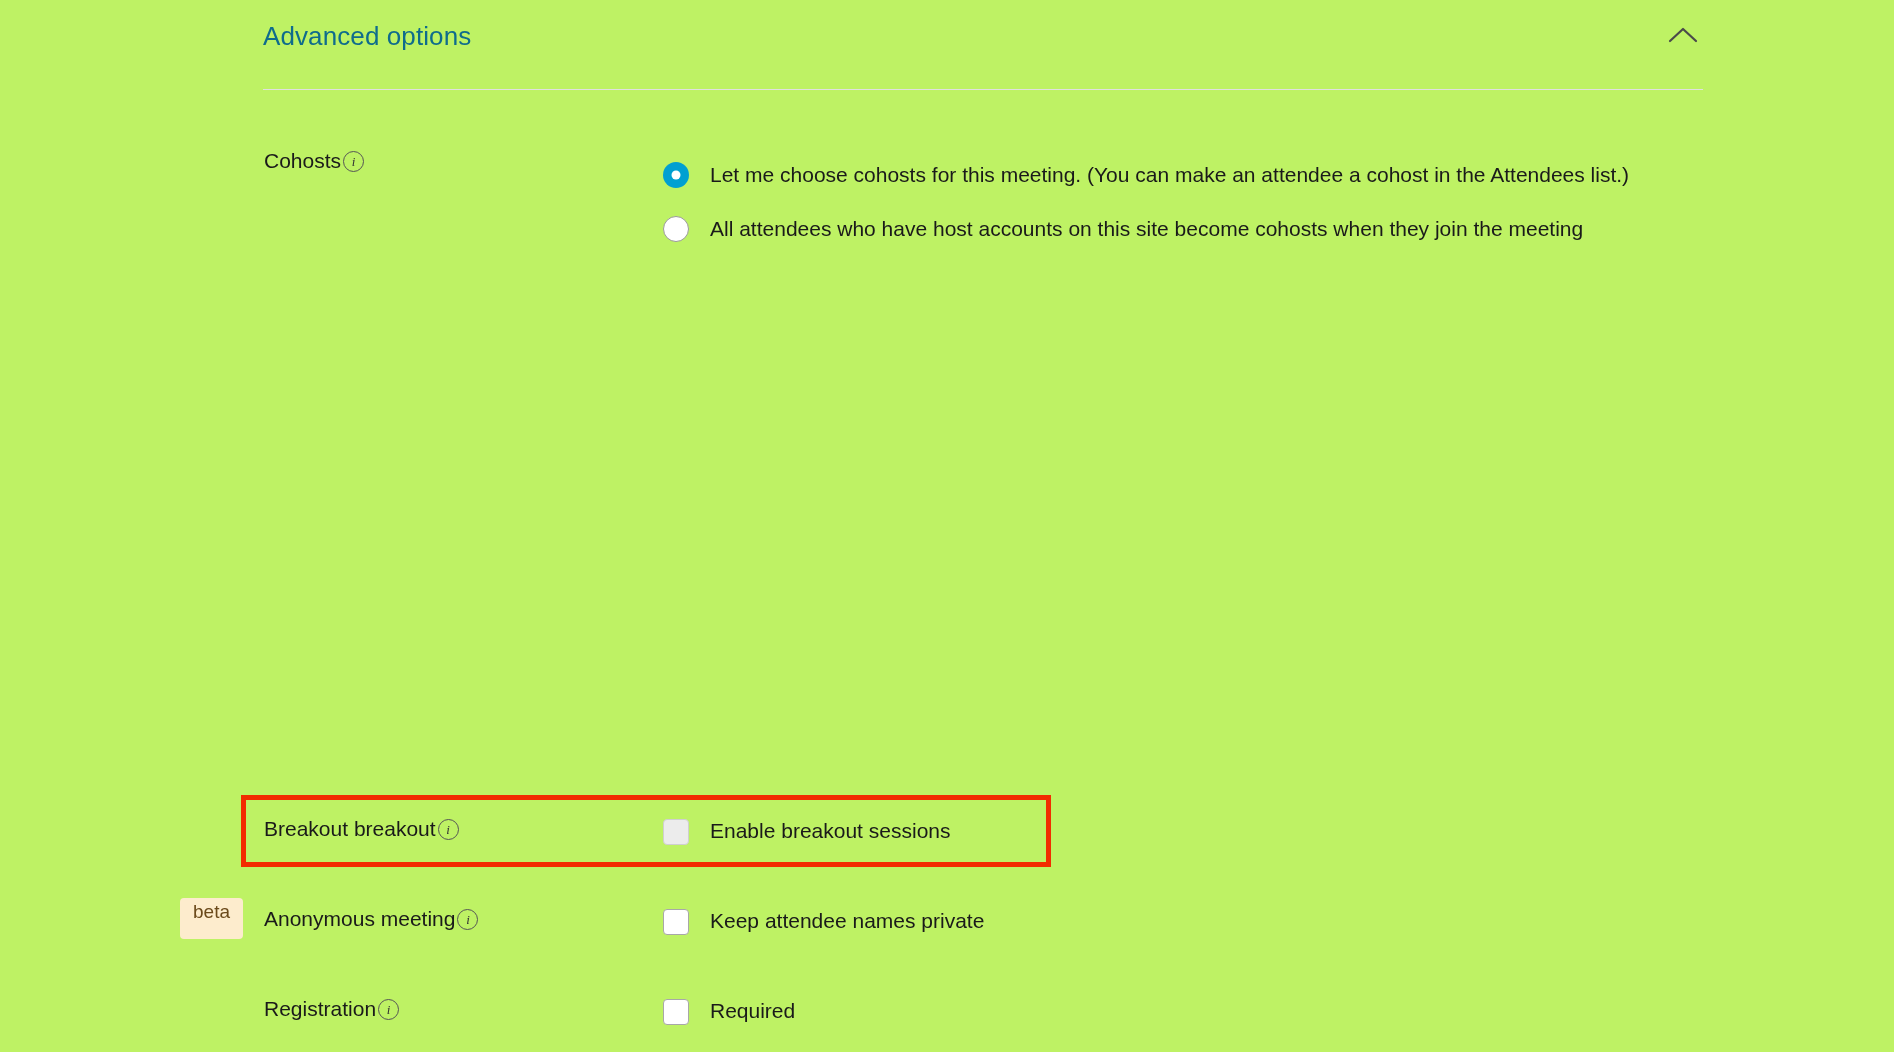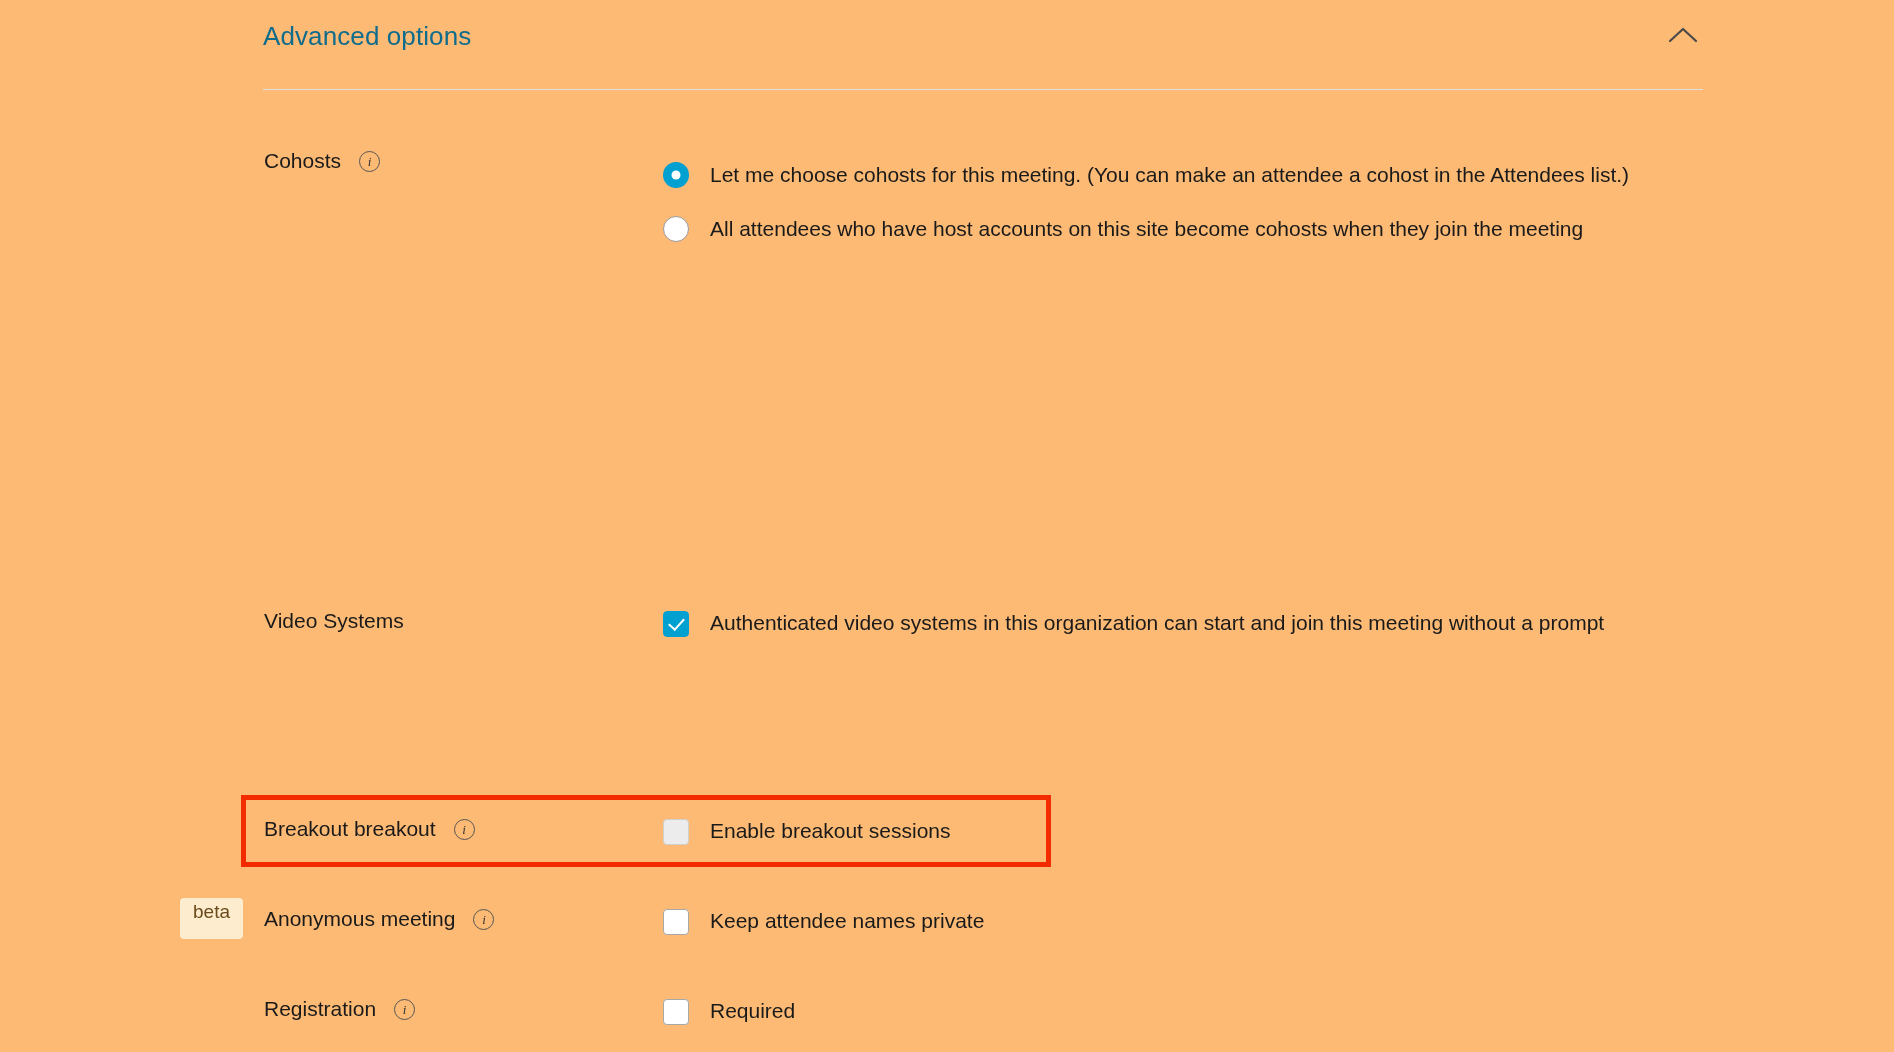--- a/index.html
+++ b/index.html
@@ -10,21 +10,21 @@
     width: 1894px;
     height: 1052px;
     font-family: "Liberation Sans", sans-serif;
     color: #1a1a1a;
     overflow: hidden;
   }
   .page {
     position: relative;
     width: 1894px;
     height: 1052px;
-    background: #fdba74;
+    background: #bef264;
   }
 
   
   .section-header {
     position: absolute;
     left: 263px;
     top: 18px;
     width: 1440px;
     height: 72px;
     display: flex;
@@ -58,21 +58,21 @@
     display: flex;
     align-items: flex-start;
   }
   .row-label {
     width: 400px;
     font-size: 21px;
     color: #1a1a1a;
     line-height: 26px;
     display: flex;
     align-items: center;
-    gap: 18px;
+    gap: 2px;
     padding-left: 1px;
   }
   .info-icon {
     display: inline-flex;
     align-items: center;
     justify-content: center;
     width: 21px;
     height: 21px;
     border: 1.4px solid #555;
     border-radius: 50%;
@@ -208,29 +208,20 @@
         <span class="radio checked"></span>
         <span class="opt-text">Let me choose cohosts for this meeting. (You can make an attendee a cohost in the Attendees list.)</span>
       </div>
       <div class="opt">
         <span class="radio"></span>
         <span class="opt-text">All attendees who have host accounts on this site become cohosts when they join the meeting</span>
       </div>
     </div>
   </div>
 
-  <div class="row" style="left:263px; top:608px;">
-    <div class="row-label">
-      <span>Video Systems</span>
-    </div>
-    <div class="opt">
-      <span class="checkbox checked"></span>
-      <span class="opt-text tight" style="max-width:950px;">Authenticated video systems in this organization can start and join this meeting without a prompt</span>
-    </div>
-  </div>
 
 
   <div class="row" style="left:263px; top:816px;">
     <div class="row-label">
       <span>Breakout breakout</span>
       <span class="info-icon">i</span>
     </div>
     <div class="opt">
       <span class="checkbox disabled"></span>
       <span class="opt-text tight">Enable breakout sessions</span>

